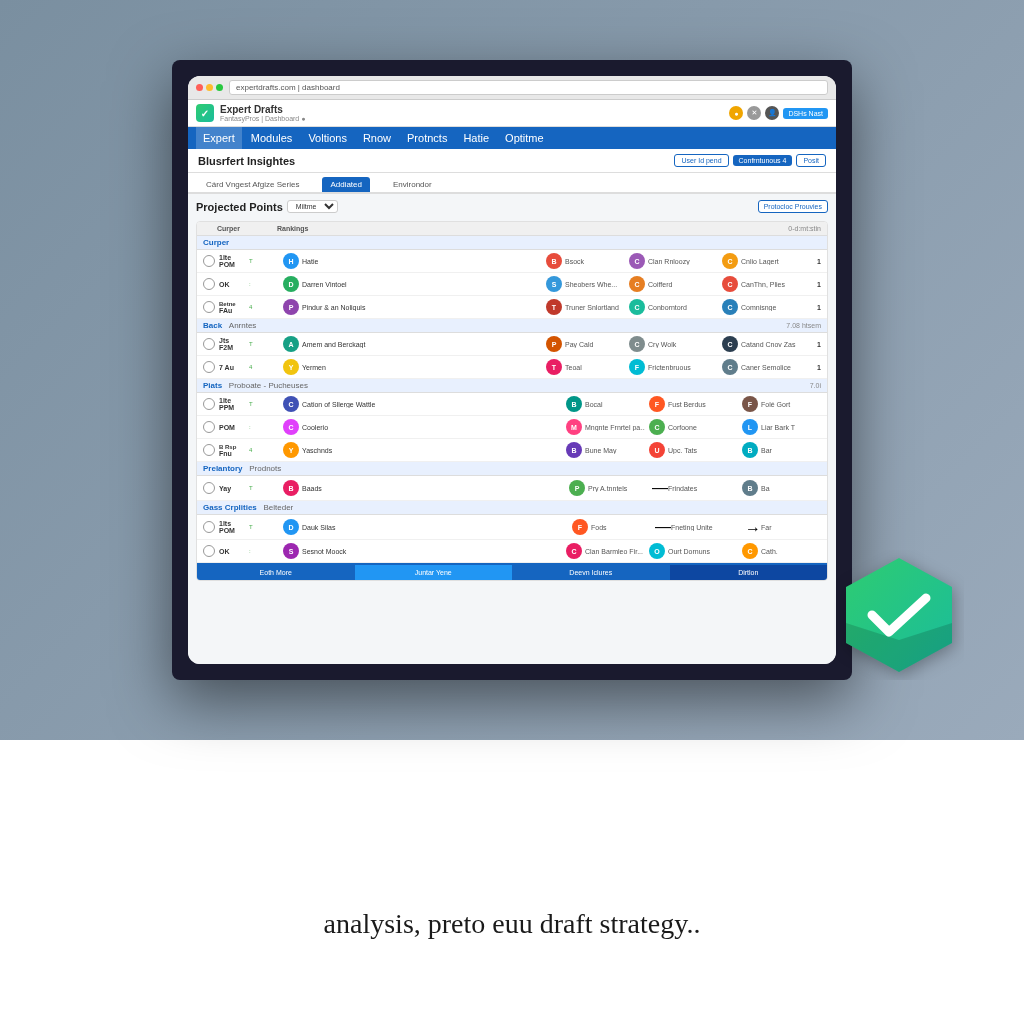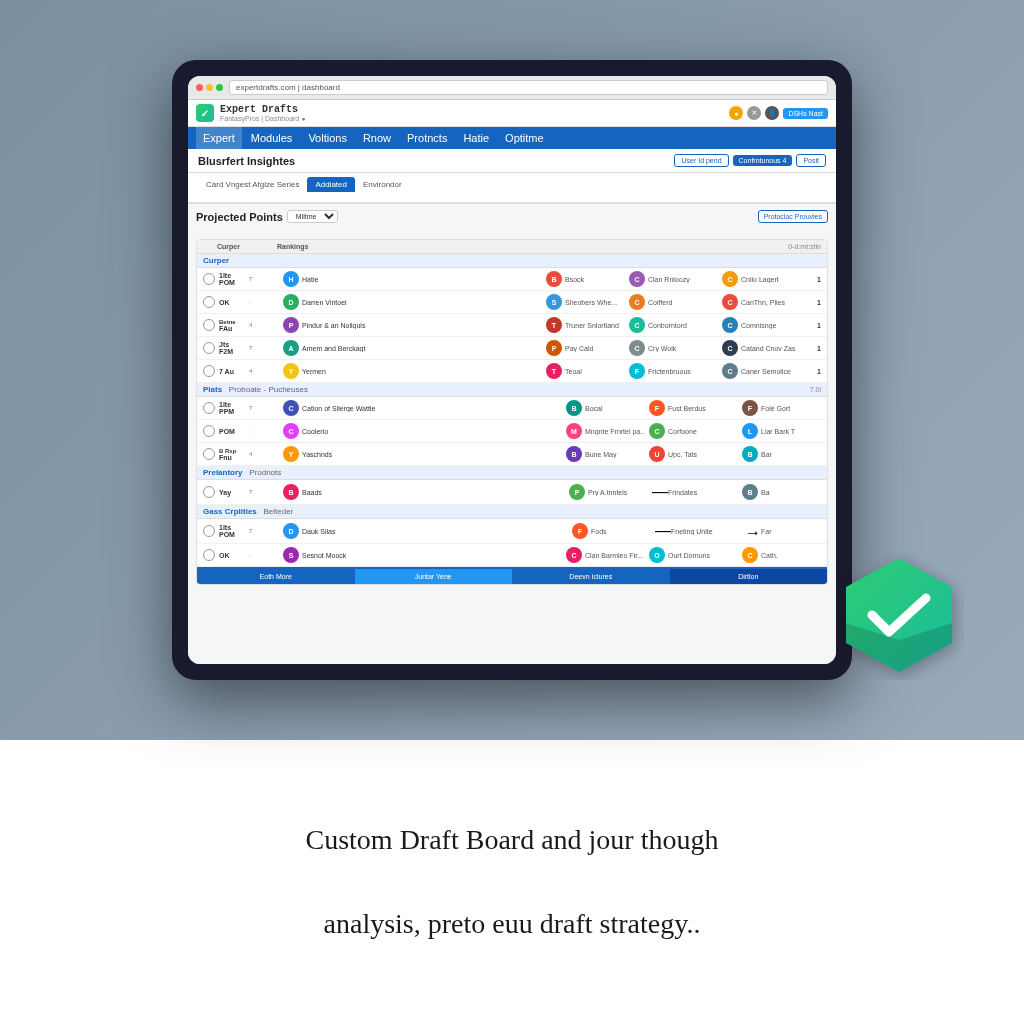--- a/index.html
+++ b/index.html
@@ -23,21 +23,21 @@
       align-items: center;
       justify-content: center;
       position: relative;
     }
 
     
     .tablet-frame {
       width: 680px;
       height: 620px;
       background: #1a1a2e;
-      border-radius: 24px;
+      border-radius: 8px;
       padding: 16px;
       box-shadow: 0 20px 60px rgba(0,0,0,0.5);
       position: relative;
       z-index: 2;
     }
 
     .tablet-screen {
       width: 100%;
       height: 100%;
       background: #f4f6f8;
@@ -93,21 +93,20 @@
       background: linear-gradient(135deg, #2ecc71, #1abc9c);
       border-radius: 4px;
       display: flex; align-items: center; justify-content: center;
       color: white; font-size: 10px; font-weight: bold;
     }
 
     .app-title {
       font-size: 10px;
       font-weight: bold;
       color: #333;
-      font-family: Liberation Mono, monospace;
     }
 
     .app-subtitle {
       font-size: 7px;
       color: #888;
     }
 
     .header-spacer { flex: 1; }
 
     .header-icons {
@@ -181,23 +180,23 @@
       color: #1565C0;
       border: 1px solid #1565C0;
       border-radius: 3px;
       padding: 2px 6px;
       font-size: 7px;
     }
 
     
     .tabs-bar {
       background: white;
-      padding: 4px 10px 10px;
-      display: flex;
-      gap: 0;
+      padding: 4px 10px 0;
+      display: flex;
+      gap: 15px;
       border-bottom: 2px solid #ddd;
     }
 
     .tab {
       font-size: 8px;
       padding: 3px 8px;
       border-radius: 3px 3px 0 0;
       color: #555;
       cursor: pointer;
     }
@@ -213,21 +212,21 @@
       overflow-y: auto;
       background: #f4f6f8;
       padding: 6px 8px;
     }
 
     
     .section-header {
       display: flex;
       align-items: flex-end;
       justify-content: space-between;
-      margin-bottom: 16px;
+      margin-bottom: 8px;
     }
 
     .section-title {
       font-size: 11px;
       font-weight: bold;
       color: #222;
       display: flex;
       align-items: center;
       gap: 4px;
     }
@@ -546,20 +545,24 @@
             <div class="row-name">Pindur &amp; an Noliquis</div>
             <div class="player-avatar" style="background:#c0392b; margin-left:4px;">T</div>
             <div class="row-team">Truner Snlortland</div>
             <div class="player-avatar" style="background:#1abc9c; margin-left:4px;">C</div>
             <div class="row-opp">Conborntord</div>
             <div class="player-avatar" style="background:#2980b9; margin-left:4px;">C</div>
             <div class="row-proj">Comnisnge</div>
             <div class="row-score">1</div>
           </div>
 
+          <div class="category-label">
+            <span>Back &nbsp; <span style="color:#666;font-weight:normal;">Anrntes</span></span>
+            <span class="category-count">7.08 htsem</span>
+          </div>
 
           <div class="table-row">
             <div class="row-radio"></div>
             <div style="width:30px;">
               <div class="row-pos">Jts</div>
               <div class="row-pos">F2M</div>
             </div>
             <div class="row-status">T</div>
             <div class="row-rank-num"></div>
             <div class="player-avatar" style="background:#16a085;">A</div>
@@ -737,17 +740,17 @@
       <polyline points="38,65 55,82 92,48" fill="none" stroke="white" stroke-width="9" stroke-linecap="round" stroke-linejoin="round"></polyline>
 
       <polygon points="65,90 118,73 118,93 65,122 12,93 12,73" fill="rgba(0,0,0,0.15)"></polygon>
     </svg>
   </div>
 
 </div>
 
 <div class="bottom-section">
   <div class="bottom-text">
-    <span>Custom Draft Board and jour though</span><br>
+    <br>
     <br>
     <span>analysis, preto euu draft strategy..</span>
   </div>
 </div>
 
 </body></html>

